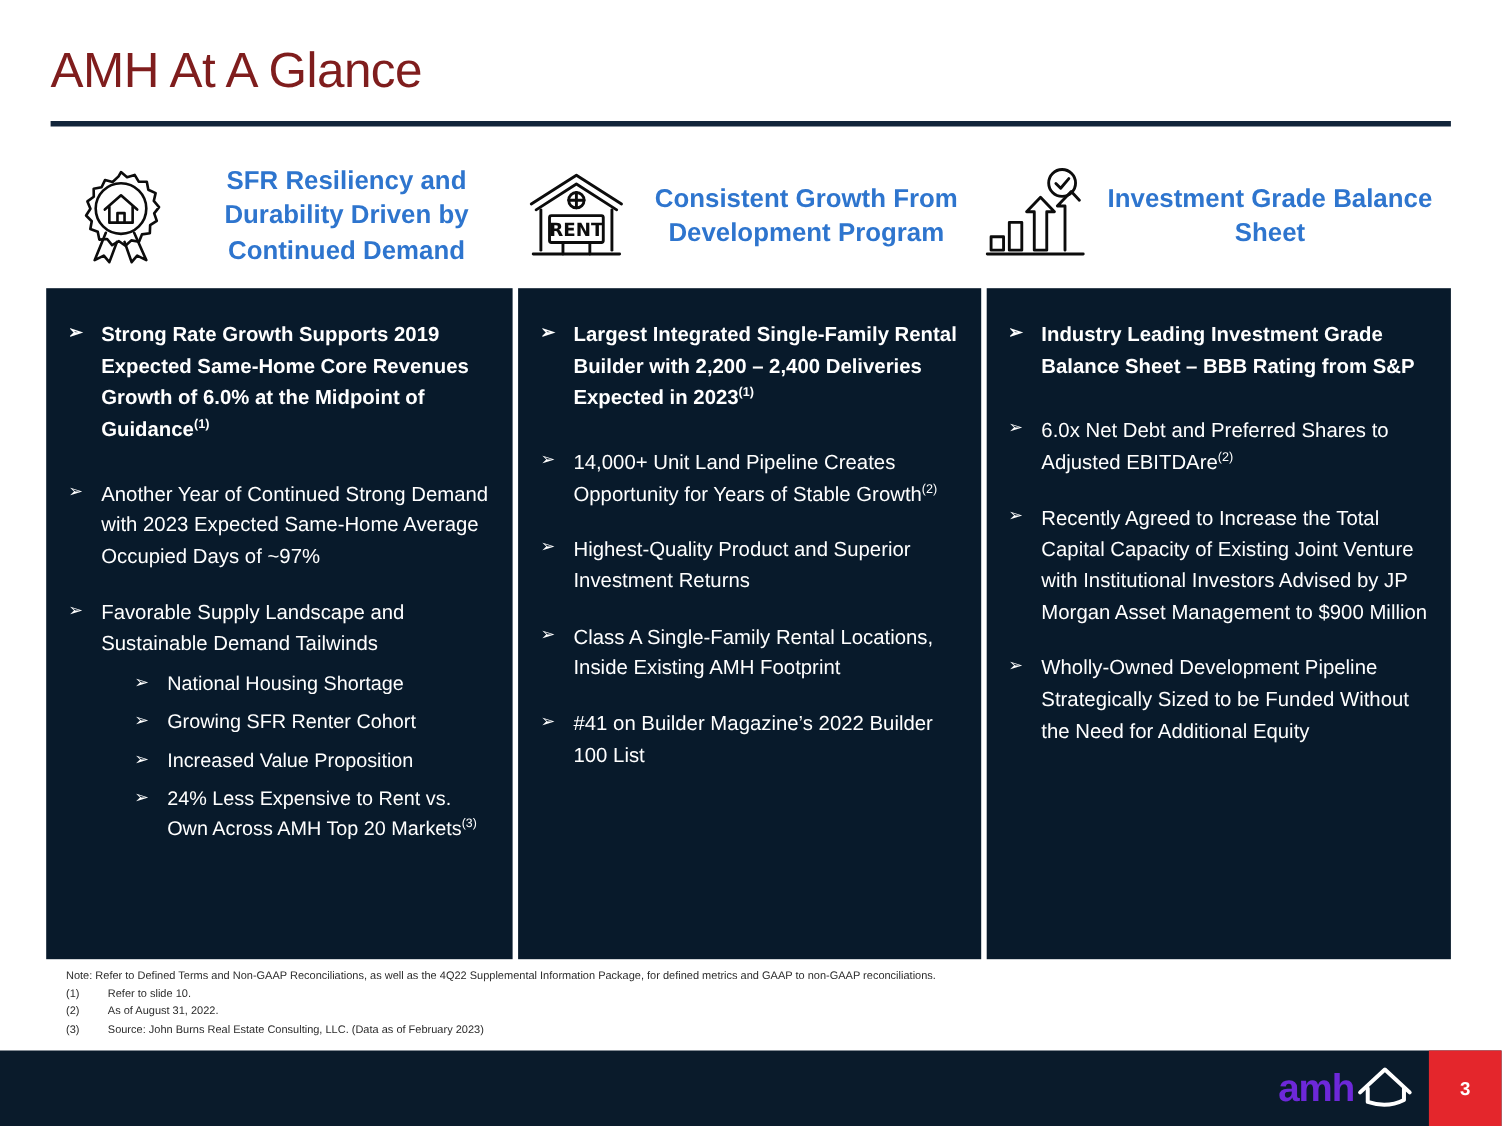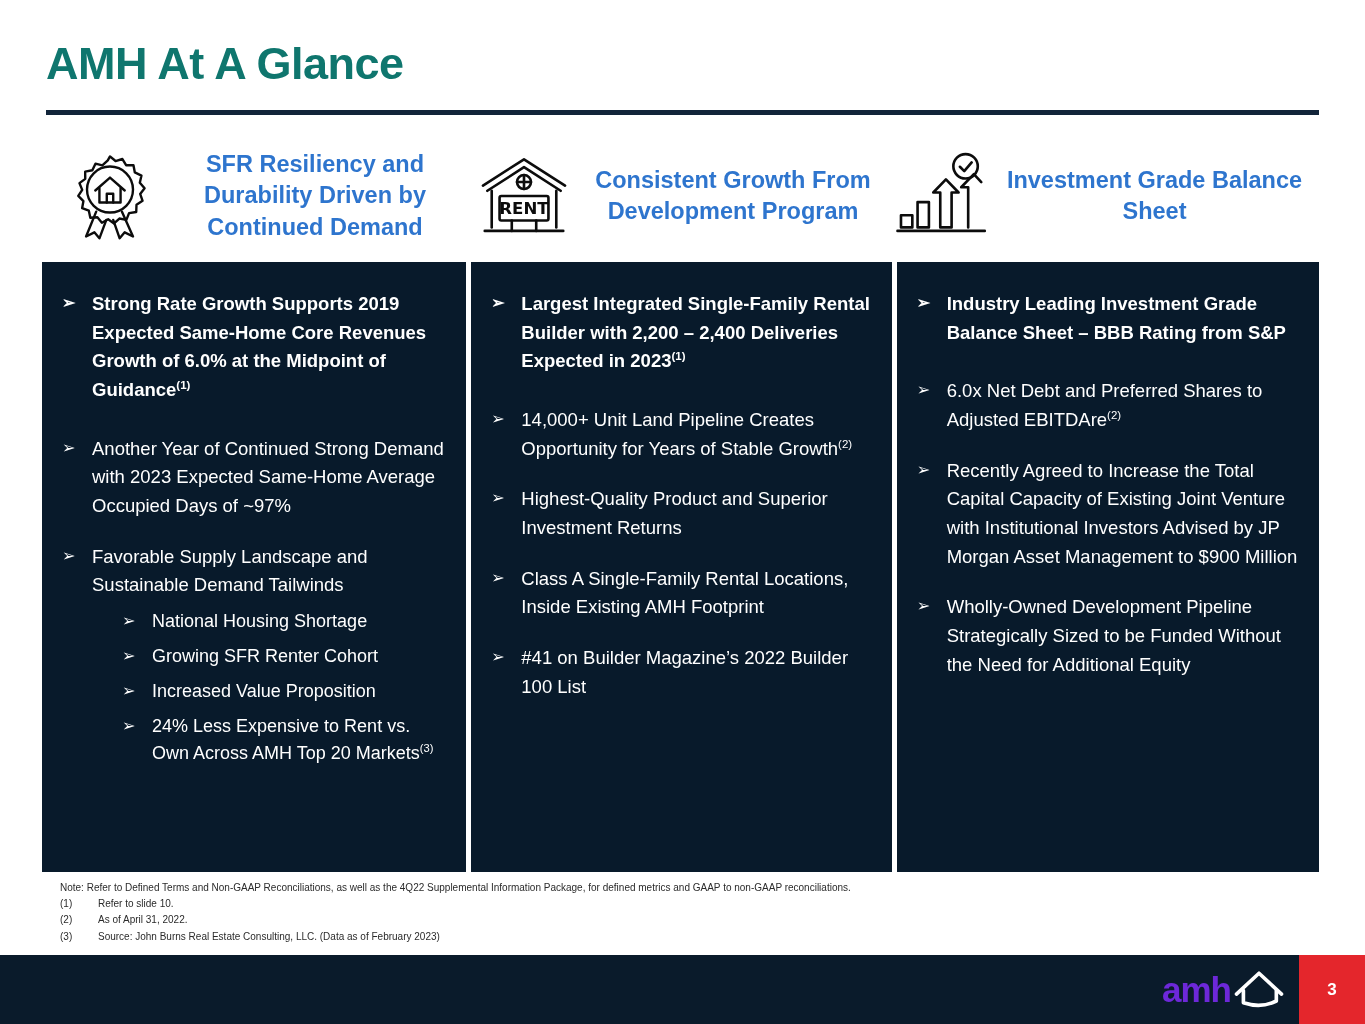--- a/index.html
+++ b/index.html
@@ -15,23 +15,23 @@
     font-family: "Liberation Sans", sans-serif;
     -webkit-font-smoothing: antialiased;
   }
 
   
   #slide-title {
     position: absolute;
     left: 46px;
     top: 40px;
     font-size: 45px;
-    font-weight: bold;
+    font-weight: normal;
     letter-spacing: -0.5px;
-    color: #0f766e;
+    color: #7f1d1d;
     line-height: 1.05;
   }
   #title-rule {
     position: absolute;
     left: 46px;
     top: 110px;
     width: 1273px;
     height: 5px;
     background: #12253a;
   }
@@ -341,21 +341,21 @@
 <div id="footnotes">
   <div class="fn-row">
     <div class="fn-text">Note: Refer to Defined Terms and Non-GAAP Reconciliations, as well as the 4Q22 Supplemental Information Package, for defined metrics and GAAP to non-GAAP reconciliations.</div>
   </div>
   <div class="fn-row">
     <div class="fn-num">(1)</div>
     <div class="fn-text">Refer to slide 10.</div>
   </div>
   <div class="fn-row">
     <div class="fn-num">(2)</div>
-    <div class="fn-text">As of April 31, 2022.</div>
+    <div class="fn-text">As of August 31, 2022.</div>
   </div>
   <div class="fn-row">
     <div class="fn-num">(3)</div>
     <div class="fn-text">Source: John Burns Real Estate Consulting, LLC. (Data as of February 2023)</div>
   </div>
 </div>
 
 <div id="footer-bar"></div>
 <div id="footer-logo">
   <span id="footer-logo-text">amh</span>

